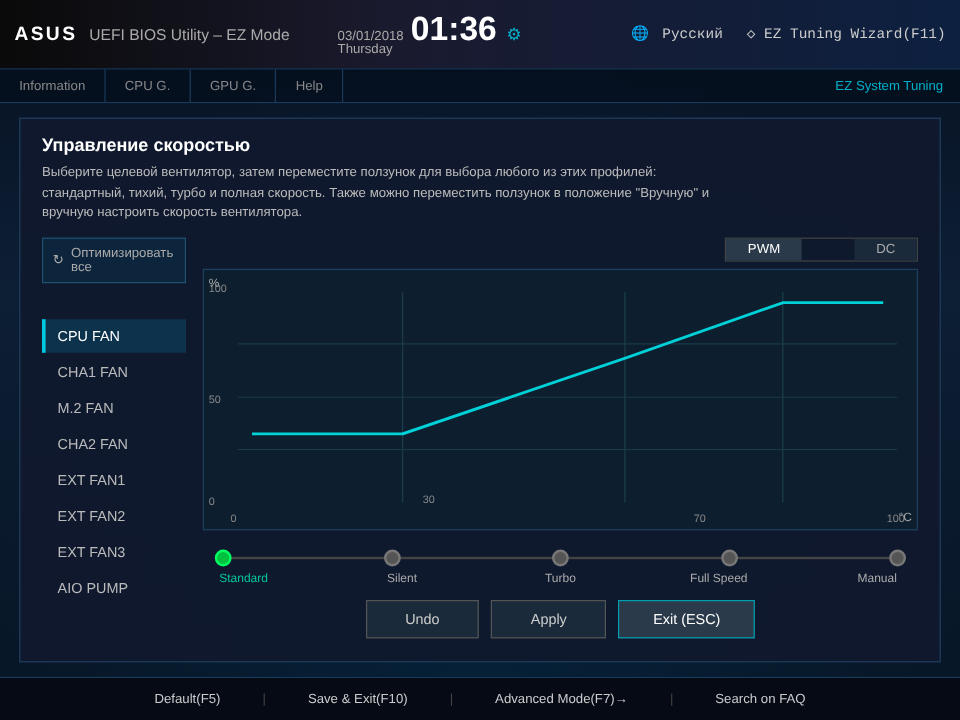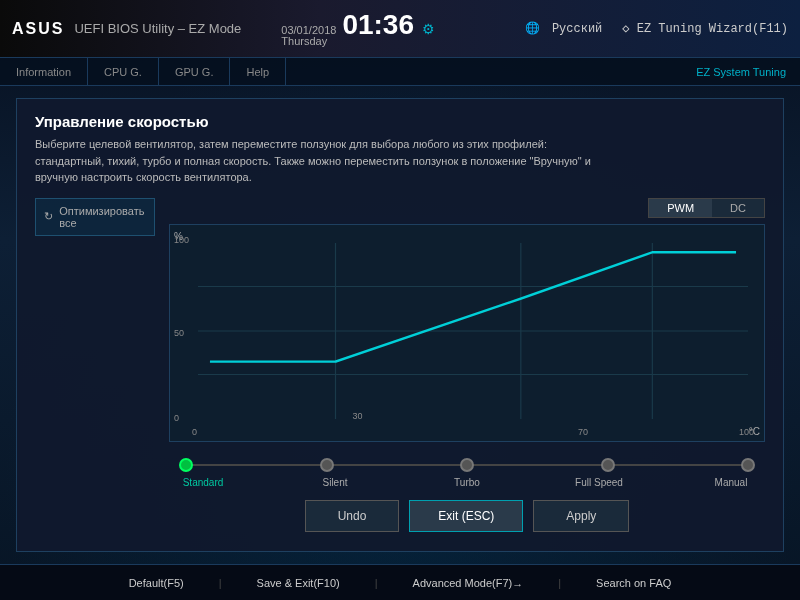--- a/index.html
+++ b/index.html
@@ -174,20 +174,21 @@
       display: flex;
       flex-direction: column;
     }
 
     .pwm-dc-toggle {
       display: flex;
       margin-left: auto;
       margin-bottom: 6px;
       width: fit-content;
       border: 1px solid #444;
+      gap: 44px;
     }
     .pwm-dc-btn {
       padding: 3px 18px;
       font-size: 11px;
       color: #aaa;
       cursor: pointer;
       background: #1a2a3a;
     }
     .pwm-dc-btn.active {
       background: #2a3a4a;
@@ -356,20 +357,30 @@
     <div class="fan-panel-title">Управление скоростью</div>
     <div class="fan-panel-desc">Выберите целевой вентилятор, затем переместите ползунок для выбора любого из этих профилей: стандартный, тихий, турбо и полная скорость. Также можно переместить ползунок в положение "Вручную" и вручную настроить скорость вентилятора.</div>
 
     <div class="fan-body">
 
       <div>
         <div class="optimize-btn">
           <span>↻</span>
           <span>Оптимизировать все</span>
         </div>
+        <div class="fan-list">
+          <div class="fan-list-item selected">CPU FAN</div>
+          <div class="fan-list-item">CHA1 FAN</div>
+          <div class="fan-list-item">M.2 FAN</div>
+          <div class="fan-list-item">CHA2 FAN</div>
+          <div class="fan-list-item">EXT FAN1</div>
+          <div class="fan-list-item">EXT FAN2</div>
+          <div class="fan-list-item">EXT FAN3</div>
+          <div class="fan-list-item">AIO PUMP</div>
+        </div>
       </div>
 
       <div class="graph-section">
 
         <div class="pwm-dc-toggle">
           <div class="pwm-dc-btn active">PWM</div>
           <div class="pwm-dc-btn">DC</div>
         </div>
 
         <div class="graph-container">
@@ -412,22 +423,22 @@
             <div class="preset-label active">Standard</div>
             <div class="preset-label">Silent</div>
             <div class="preset-label">Turbo</div>
             <div class="preset-label">Full Speed</div>
             <div class="preset-label">Manual</div>
           </div>
         </div>
 
         <div class="bottom-bar">
           <button class="btn">Undo</button>
+          <button class="btn">Apply</button>
           <button class="btn btn-exit">Exit (ESC)</button>
-          <button class="btn">Apply</button>
         </div>
       </div>
     </div>
   </div>
 </div>
 
 <div class="footer">
   <span class="footer-item">Default(F5)</span>
   <span class="footer-sep">|</span>
   <span class="footer-item">Save &amp; Exit(F10)</span>

